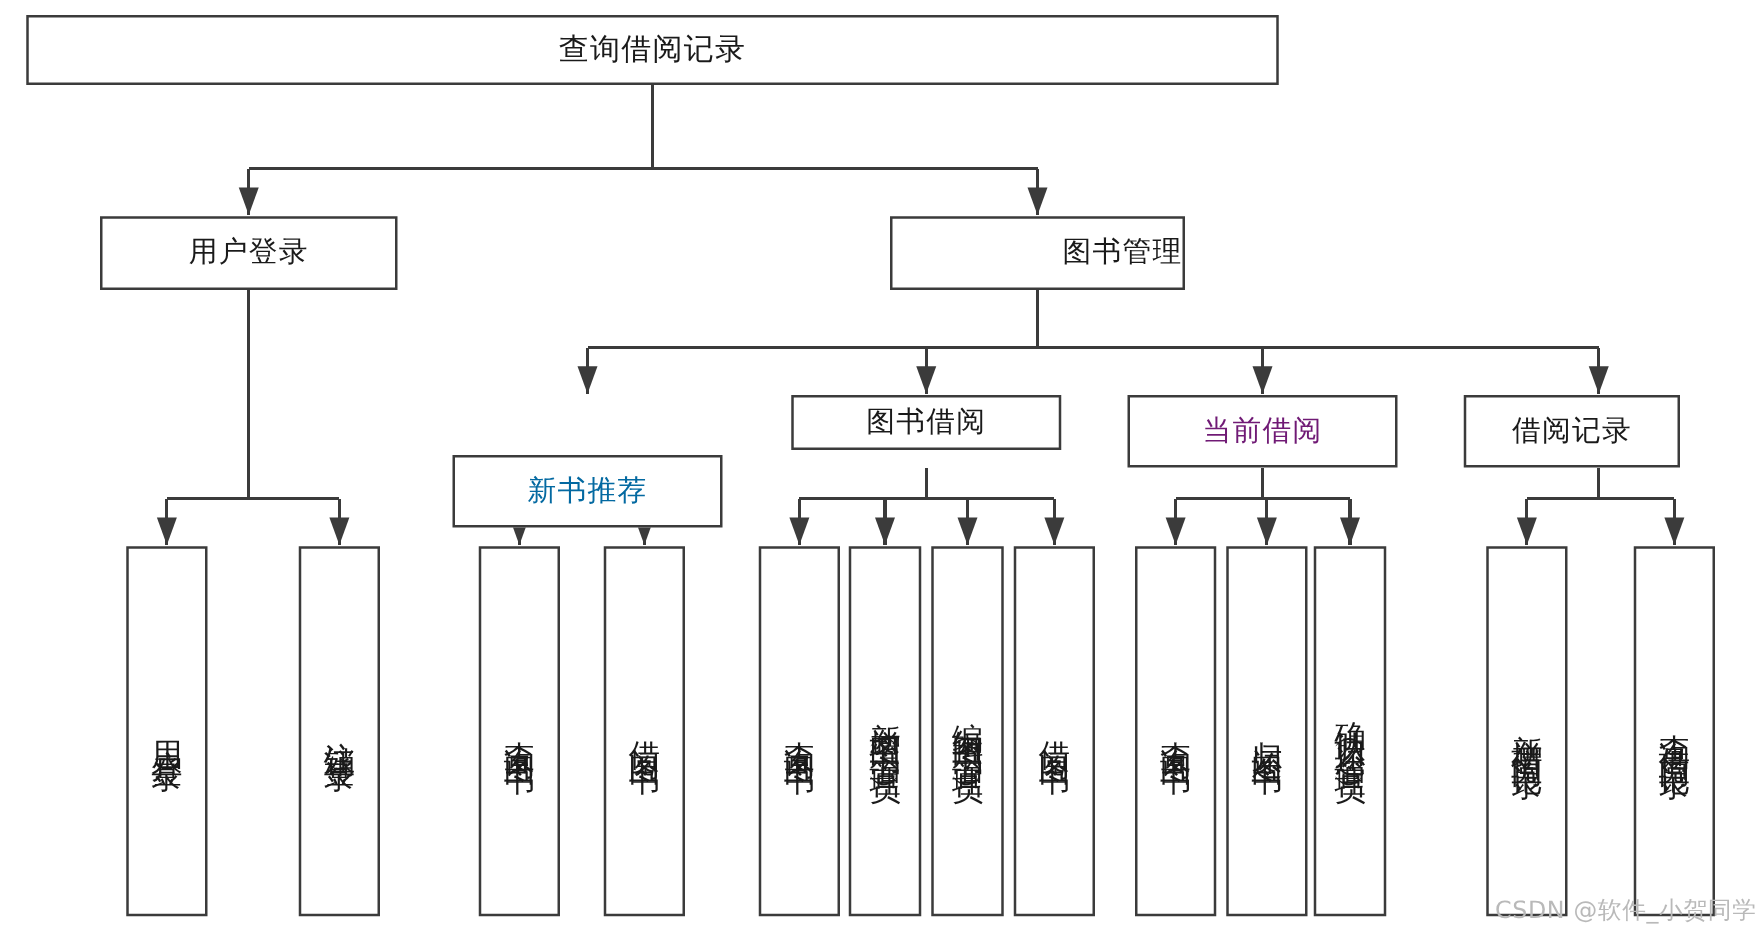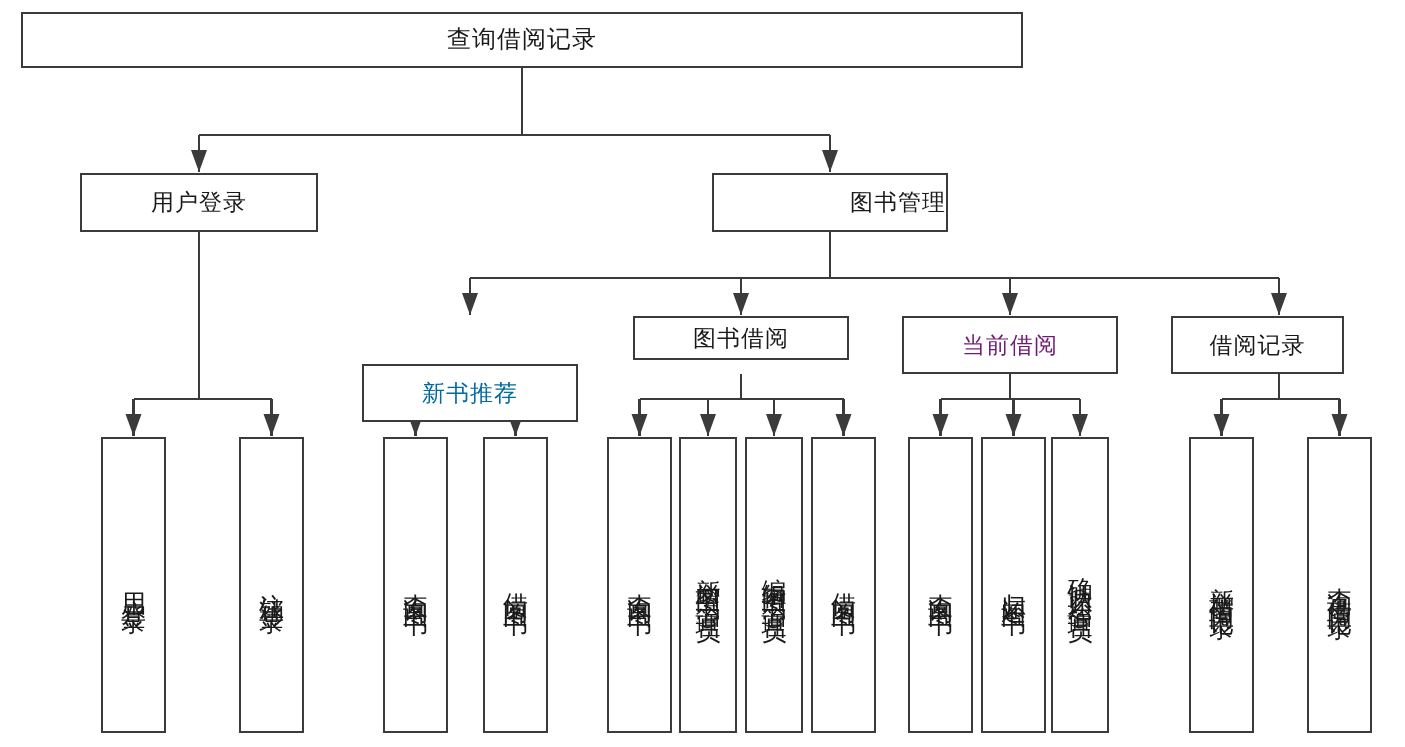--- a/index.html
+++ b/index.html
@@ -185,13 +185,14 @@
       <div class="node vert" style="left: 1051px; top: 437px; width: 58px; height: 296px; border-color: rgb(59, 59, 59); background: rgb(255, 255, 255); color: rgb(26, 26, 26);">
         <span class="label">确认归还（管理员）</span>
       </div>
       <div class="node vert" style="left: 1189px; top: 437px; width: 65px; height: 296px; border-color: rgb(59, 59, 59); background: rgb(255, 255, 255); color: rgb(26, 26, 26);">
         <span class="label">新增借阅记录</span>
       </div>
       <div class="node vert" style="left: 1307px; top: 437px; width: 65px; height: 296px; border-color: rgb(59, 59, 59); background: rgb(255, 255, 255); color: rgb(26, 26, 26);">
         <span class="label">查询借阅记录</span>
       </div>
     </div>
+  <div class="watermark" style="left: 1196px; top: 715px; color: rgb(185, 185, 185);">CSDN @软件_小贺同学</div>
 </div>
 
 </body></html>

